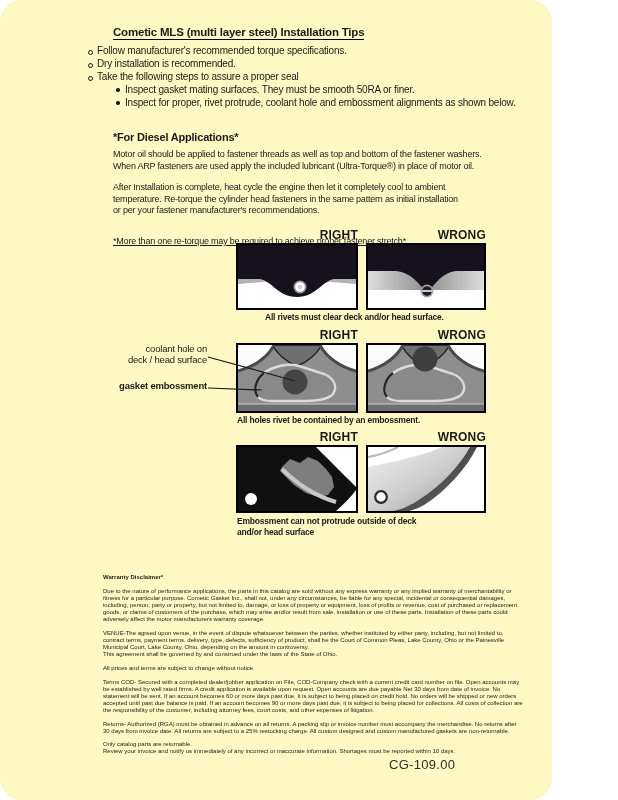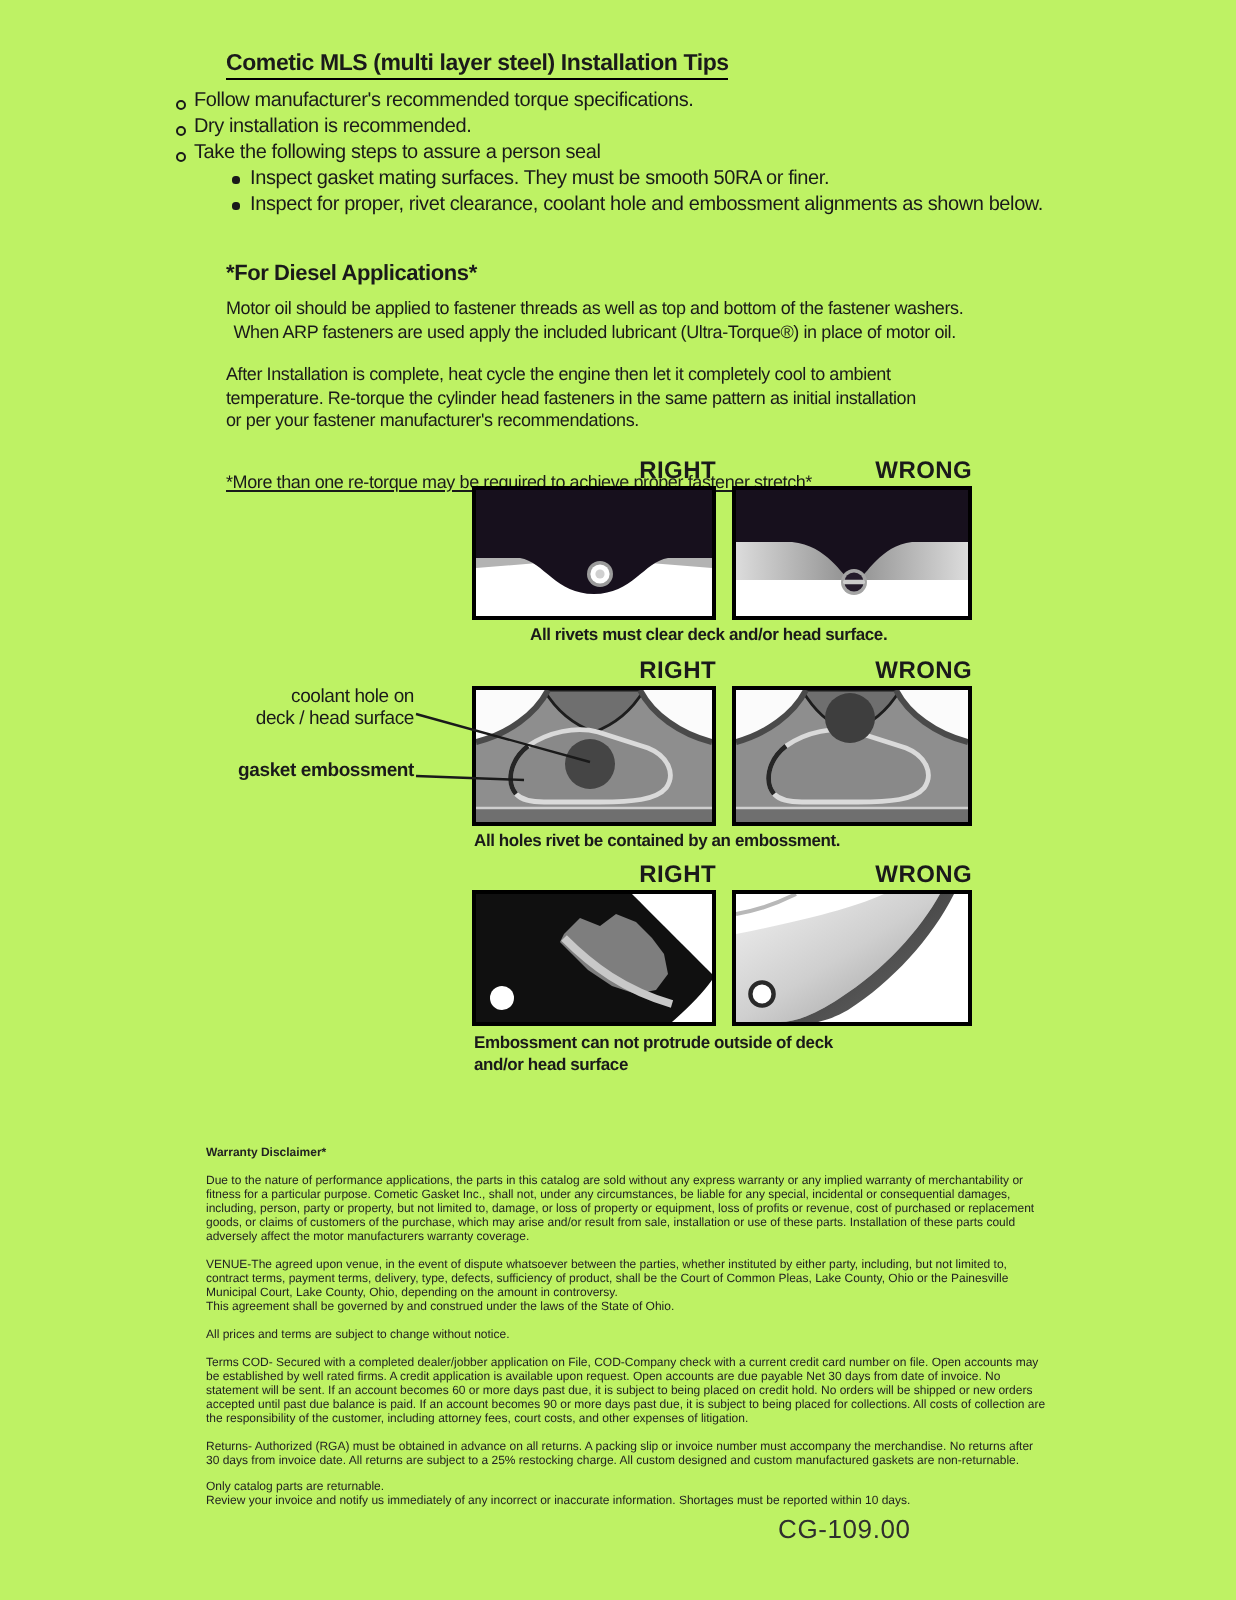--- a/index.html
+++ b/index.html
@@ -1,31 +1,31 @@
 <!DOCTYPE html>
 <html><head>
 <meta charset="utf-8">
 <style>
   html,body{margin:0;padding:0;background:#ffffff;}
-  .page{position:relative;width:618px;height:800px;background:#bef264;
-        font-family:"Liberation Sans",sans-serif;color:#1a1a1a;overflow:hidden;}
+  .page{position:relative;width:552px;height:800px;background:#fef9c3;
+        font-family:"Liberation Sans",sans-serif;color:#1a1a1a;overflow:hidden;border-radius:22px;}
 
   .title{position:absolute;left:113px;top:26px;font-size:11.5px;font-weight:bold;
          letter-spacing:-0.2px;border-bottom:1.5px solid #000;padding-bottom:1px;white-space:nowrap;}
 
   .bullets{position:absolute;left:88px;top:45px;font-size:10px;letter-spacing:-0.2px;}
   .b-row{position:relative;padding-left:9px;line-height:12.9px;white-space:nowrap;}
   .mk{position:absolute;left:0;top:4.7px;width:3px;height:3px;border-radius:50%;}
   .mk-hollow{border:1px solid #1a1a1a;}
   .mk-solid{background:#1a1a1a;width:3.5px;height:3.5px;}
   .sub{margin-left:28px;}
 
   .d-head{position:absolute;left:113px;top:131px;font-size:11px;font-weight:bold;letter-spacing:-0.2px;}
   .para{position:absolute;left:113px;font-size:9px;line-height:11.6px;letter-spacing:-0.2px;white-space:pre-line;}
-  .dp1{top:149px;text-align:center;} .dp2{top:182px;} .dp3{top:236px;text-decoration:underline;}
+  .dp1{top:149px;} .dp2{top:182px;} .dp3{top:236px;text-decoration:underline;}
 
   .dg-label{position:absolute;text-align:right;font-size:12px;font-weight:bold;letter-spacing:0.2px;}
   .lab-r{left:236px;width:122px;} .lab-w{left:366px;width:120px;}
   .row1{top:228px;} .row2{top:328px;} .row3{top:430px;}
 
   .dg-box{position:absolute;box-sizing:border-box;border:2px solid #000;background:#fff;}
   .box-r{left:236px;width:122px;} .box-w{left:366px;width:120px;}
   .boxrow1{top:243px;height:67px;} .boxrow2{top:343px;height:70px;} .boxrow3{top:445px;height:68px;}
   .dg-box svg{display:block;width:100%;height:100%;}
 
@@ -55,29 +55,29 @@
     <div class="b-row">
       <span class="mk mk-hollow"></span>
       <span>Follow manufacturer's recommended torque specifications.</span>
     </div>
     <div class="b-row">
       <span class="mk mk-hollow"></span>
       <span>Dry installation is recommended.</span>
     </div>
     <div class="b-row">
       <span class="mk mk-hollow"></span>
-      <span>Take the following steps to assure a person seal</span>
+      <span>Take the following steps to assure a proper seal</span>
     </div>
     <div class="b-row sub">
       <span class="mk mk-solid"></span>
       <span>Inspect gasket mating surfaces.  They must be smooth 50RA or finer.</span>
     </div>
     <div class="b-row sub">
       <span class="mk mk-solid"></span>
-      <span>Inspect for proper, rivet clearance, coolant hole and embossment alignments as shown below.</span>
+      <span>Inspect for proper, rivet protrude, coolant hole and embossment alignments as shown below.</span>
     </div>
   </div>
 
   <div class="d-head">*For Diesel Applications*</div>
   <div class="para dp1">Motor oil should be applied to fastener threads as well as top and bottom of the fastener washers.
 When ARP fasteners are used apply the included lubricant (Ultra-Torque®) in place of motor oil.</div>
   <div class="para dp2">After Installation is complete, heat cycle the engine then let it completely cool to ambient
 temperature. Re-torque the cylinder head fasteners in the same pattern as initial installation
 or per your fastener manufacturer's recommendations.</div>
   <div class="para dp3">*More than one re-torque may be required to achieve proper fastener stretch*</div>

